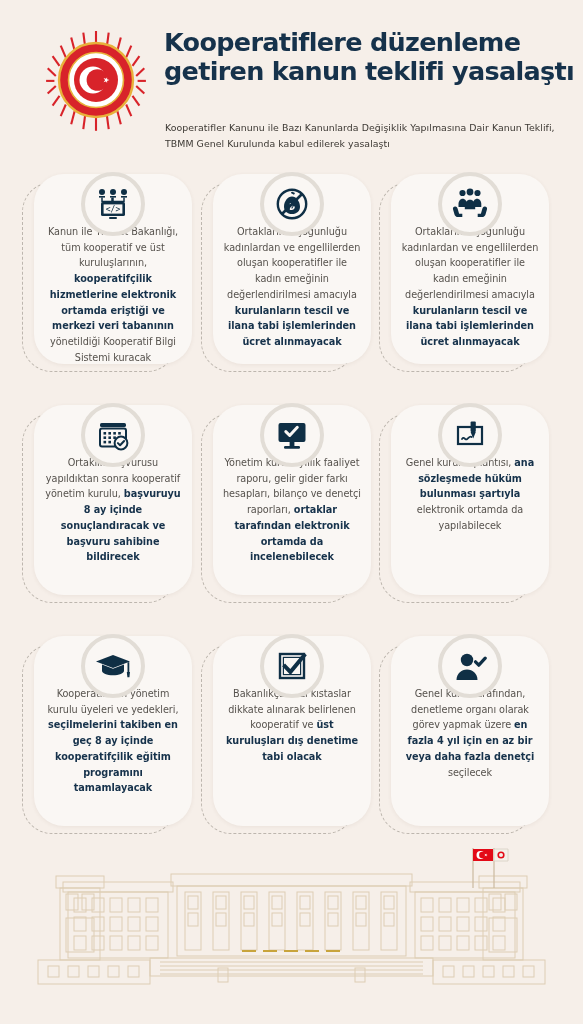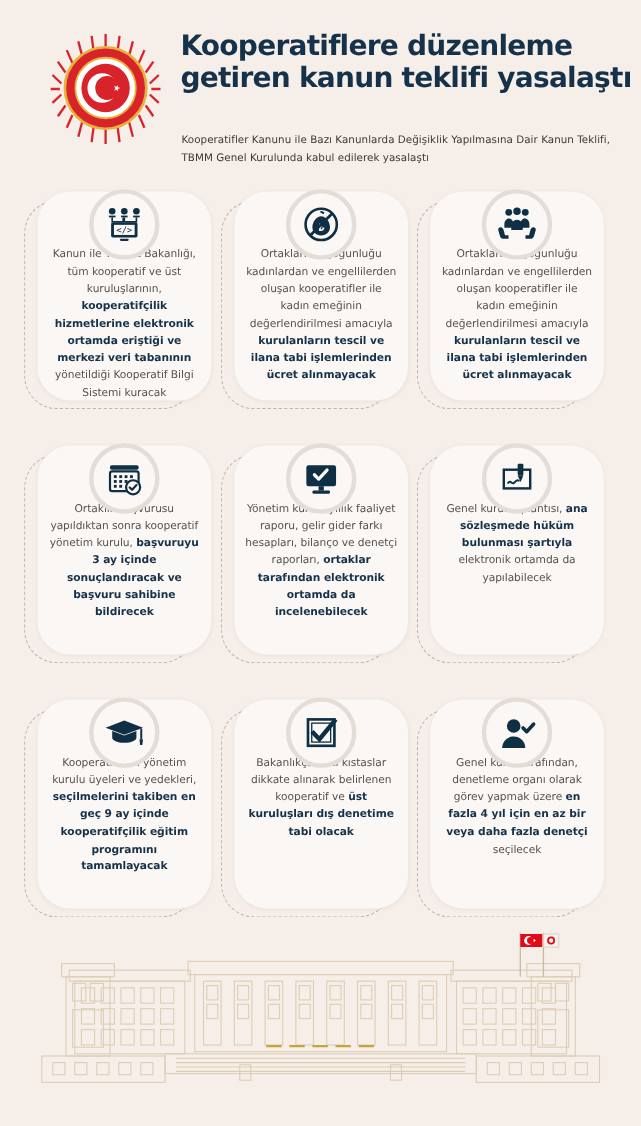--- a/index.html
+++ b/index.html
@@ -226,21 +226,21 @@
                 <rect x="7.5" y="18.4" width="2.6" height="2.6"></rect>
                   <rect x="12.4" y="18.4" width="2.6" height="2.6"></rect>
                 <rect x="17.3" y="18.4" width="2.6" height="2.6"></rect>
                 <rect x="7.5" y="22.8" width="2.6" height="2.6"></rect>
                   <rect x="12.4" y="22.8" width="2.6" height="2.6"></rect>
               </g>
               <circle cx="25" cy="25" r="6.4" fill="#faf7f4" stroke="#0f2f45" stroke-width="2"></circle>
               <path d="M21.9 25.1l2.2 2.2 4-4.3" fill="none" stroke="#0f2f45" stroke-width="2" stroke-linecap="round" stroke-linejoin="round"></path>
             </svg>
           </div>
-          <div class="card-text">Ortaklık başvurusu yapıldıktan sonra kooperatif yönetim kurulu, <b>başvuruyu 3 ay içinde sonuçlandıracak ve başvuru sahibine bildirecek</b></div>
+          <div class="card-text">Ortaklık başvurusu yapıldıktan sonra kooperatif yönetim kurulu, <b>başvuruyu 8 ay içinde sonuçlandıracak ve başvuru sahibine bildirecek</b></div>
         </div>
       </div>
     </div>
 
     <div class="cell c1 r1">
       <div class="card-wrap">
         <div class="card-dash"></div>
         <div class="card-body">
           <div class="icon-badge">
             <svg width="34" height="34" viewBox="0 0 34 34" fill="#0f2f45">
@@ -279,21 +279,21 @@
         <div class="card-dash"></div>
         <div class="card-body">
           <div class="icon-badge">
             <svg width="36" height="32" viewBox="0 0 36 32" fill="#0f2f45">
               <polygon points="18,5 35,11.5 18,18 1,11.5"></polygon>
               <path d="M7 14.5v6.2c0 2.6 4.9 4.6 11 4.6s11-2 11-4.6v-6.2l-11 4.2z"></path>
               <line x1="33.4" y1="12.2" x2="33.4" y2="22" stroke="#0f2f45" stroke-width="1.8"></line>
               <path d="M31.8 22h3.2l-.6 5.2h-2z"></path>
             </svg>
           </div>
-          <div class="card-text">Kooperatiflerin yönetim kurulu üyeleri ve yedekleri, <b>seçilmelerini takiben en geç 9 ay içinde kooperatifçilik eğitim programını tamamlayacak</b></div>
+          <div class="card-text">Kooperatiflerin yönetim kurulu üyeleri ve yedekleri, <b>seçilmelerini takiben en geç 8 ay içinde kooperatifçilik eğitim programını tamamlayacak</b></div>
         </div>
       </div>
     </div>
 
     <div class="cell c1 r2">
       <div class="card-wrap">
         <div class="card-dash"></div>
         <div class="card-body">
           <div class="icon-badge">
             <svg width="34" height="34" viewBox="0 0 34 34">

